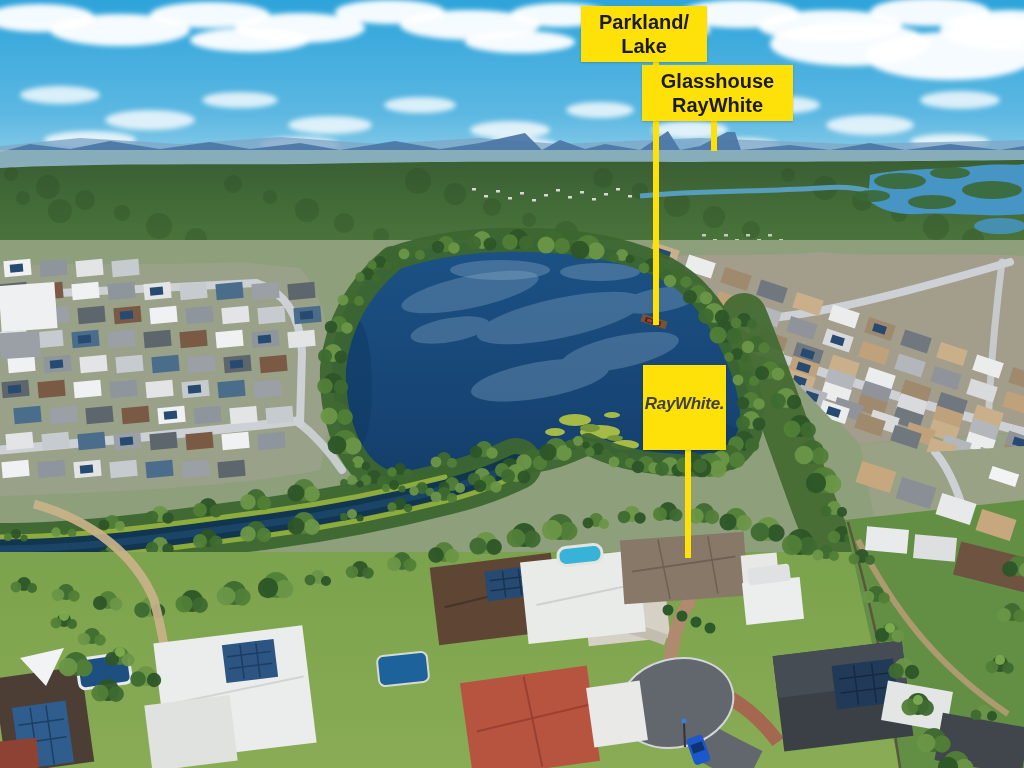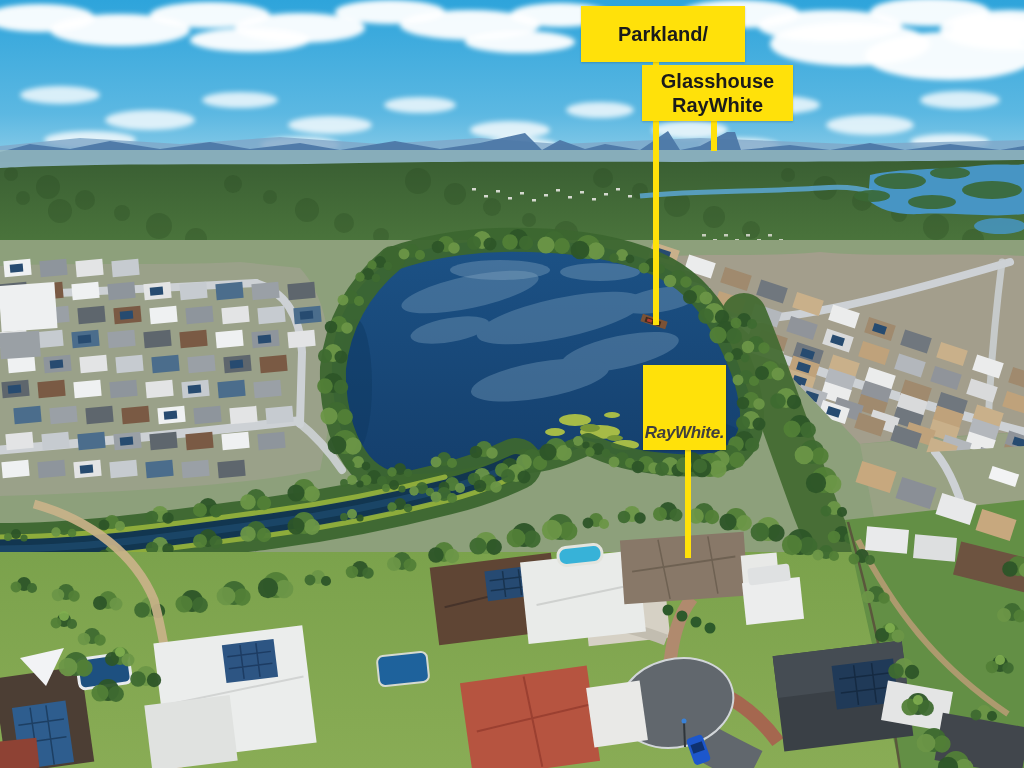--- a/index.html
+++ b/index.html
@@ -4,29 +4,29 @@
 <style>
   html,body{margin:0;padding:0;background:#222;}
   .stage{position:relative;width:1024px;height:768px;overflow:hidden;
          font-family:"Liberation Sans",sans-serif;}
   .stage svg{position:absolute;left:0;top:0;display:block;}
   .callout{position:absolute;background:var(--c-callout_bg,#FFE10A);
            color:var(--c-callout_text,#1B1B1B);
            font:700 20px/24px "Liberation Sans",sans-serif;text-align:center;
            display:flex;flex-direction:column;justify-content:center;
            z-index:6;box-shadow:0 1px 2px rgba(0,0,0,.18);}
-  #co-parkland{left:581px;top:6px;width:164px;height:56px;}
+  #co-parkland{left:581px;top:6px;width:126px;height:56px;}
   #co-mountains{left:642px;top:65px;width:151px;height:56px;z-index:7;}
   .pline{position:absolute;width:6px;background:var(--c-callout_bg,#FFE10A);z-index:5;}
   #pl-parkland{left:653px;top:58px;height:267px;}
   #pl-mountains{left:711px;top:120px;height:31px;}
   #pl-brand{left:685px;top:448px;height:110px;}
   .brand{position:absolute;left:643px;top:365px;width:83px;height:85px;
          background:var(--c-callout_bg,#FFE10A);z-index:6;
-         display:flex;align-items:flex-end;justify-content:center;
+         display:flex;align-items:center;justify-content:center;
          padding-bottom:7px;box-sizing:border-box;
          font:italic 700 17px "Liberation Sans",sans-serif;
          color:var(--c-brand_text,#3F3F3F);letter-spacing:-.3px;
          box-shadow:0 1px 2px rgba(0,0,0,.18);}
 </style>
 </head>
 <body>
 
 <div class="stage">
 
@@ -836,20 +836,21 @@
         <circle cx="1000" cy="660" r="5" fill="#7fae4f" opacity="0.9"></circle>
       </g>
 </svg>
 
   <div class="pline" id="pl-parkland"></div>
   <div class="pline" id="pl-mountains"></div>
   <div class="pline" id="pl-brand"></div>
 
   <div class="callout" id="co-parkland">
     <span>Parkland/</span>
+    <span>Lake</span>
   </div>
   <div class="callout" id="co-mountains">
     <span>Glasshouse</span>
     <span>RayWhite</span>
   </div>
   <div class="brand" id="co-brand">
     <span>RayWhite.</span>
   </div>
 </div>
 

